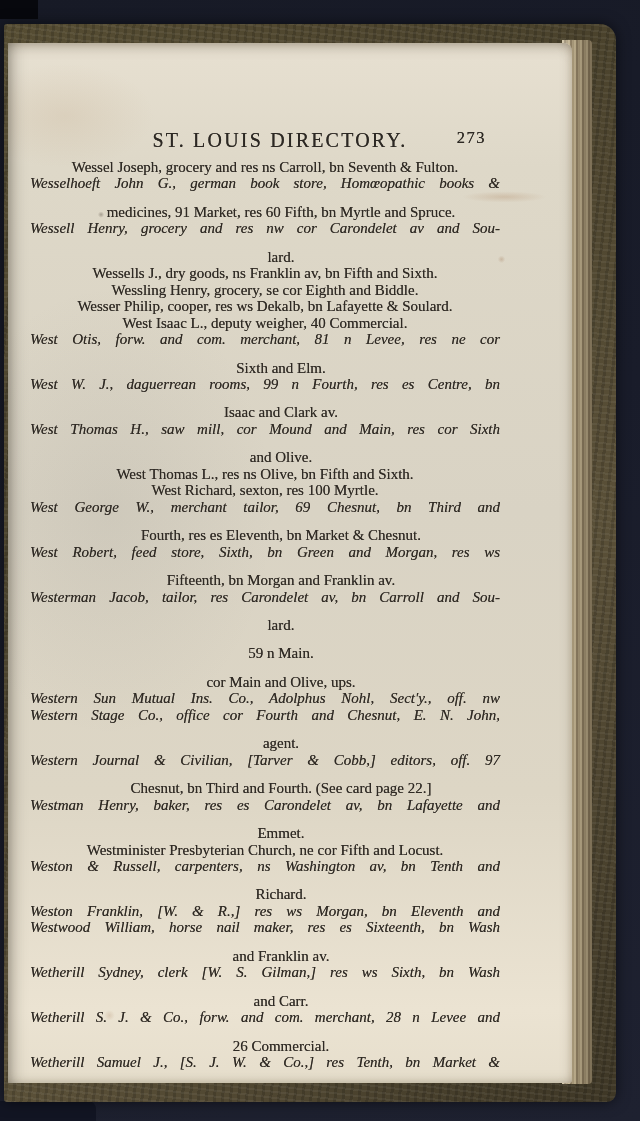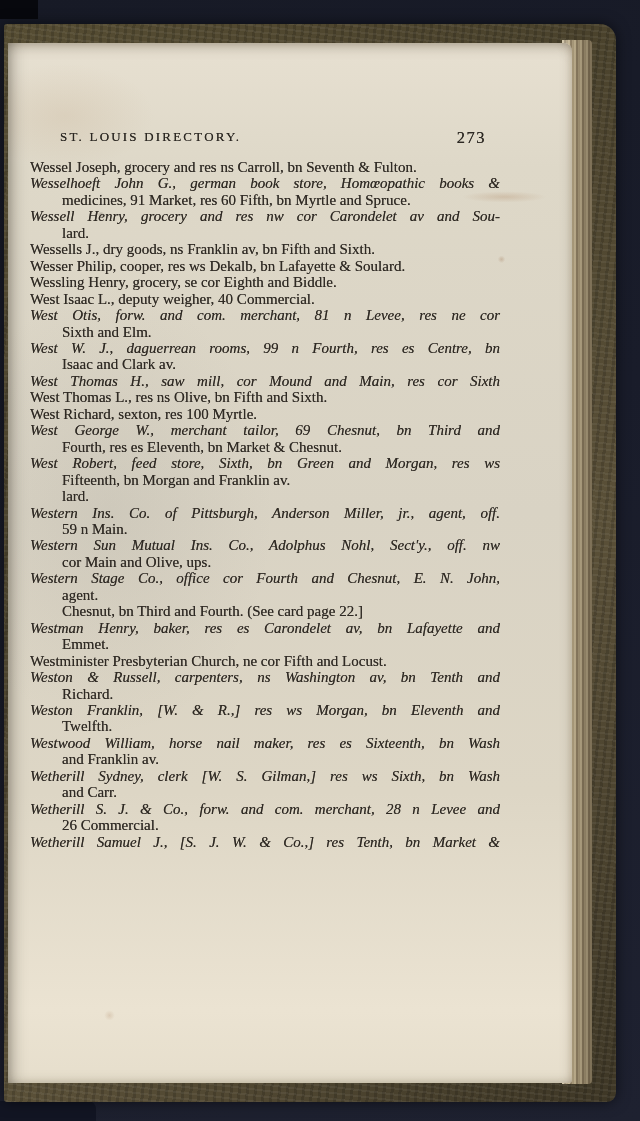--- a/index.html
+++ b/index.html
@@ -39,36 +39,37 @@
       radial-gradient(ellipse 220px 300px at 18% 45%, rgba(110,110,108,0.10), rgba(110,110,108,0) 75%),
       linear-gradient(180deg,#e7e0d1 0%,#ded8c8 12%,#d9d3c4 45%,#ddd6c5 72%,#ebe3d2 93%,#e6decc 100%);
     box-shadow:
       inset 14px 0 16px -12px rgba(50,45,35,0.5),
       inset -9px 0 12px -9px rgba(120,100,70,0.45),
       inset 0 12px 14px -10px rgba(90,78,55,0.45),
       inset 0 -9px 12px -9px rgba(110,95,70,0.35);
   }
   .page-header{position:absolute;left:22px;top:86px;width:470px;height:22px;}
   .header-title{
-    display:block;padding-left:30px;
-    font-size:13px;letter-spacing:2.2px;color:#2c2823;
+    display:block;text-align:center;padding-left:30px;
+    font-size:20px;letter-spacing:2.2px;color:#2c2823;
     text-shadow:0 0 0.5px rgba(44,40,35,0.8);
   }
   .page-number{
     position:absolute;right:14px;top:-1px;
     font-size:16.5px;letter-spacing:1.5px;color:#2c2823;
     text-shadow:0 0 0.5px rgba(44,40,35,0.8);
   }
   .entry-list{position:absolute;left:22px;top:116px;width:470px;}
   .line{
     font-size:15px;line-height:16.45px;color:#2f2a24;
     text-shadow:0 0 0.5px rgba(47,42,36,0.75);
     white-space:normal;
+    text-align:center;
   }
-  .line.cont{padding-left:32px;}
+  .line.cont{padding-left:32px;margin-top:12px;}
   .line.just{text-align:justify;text-align-last:justify;font-style:italic;}
 </style>
 </head>
 <body>
 
 <div class="scene">
   <div class="stand-top"></div>
   <div class="stand-bottom"></div>
   <div class="book-cover"></div>
   <div class="fore-edge"></div>
@@ -86,85 +87,86 @@
           <div class="line cont">medicines, 91 Market, res 60 Fifth, bn Myrtle and Spruce.</div>
         </div>
         <div class="entry">
           <div class="line just">Wessell Henry, grocery and res nw cor Carondelet av and Sou-</div>
           <div class="line cont">lard.</div>
         </div>
         <div class="entry">
           <div class="line">Wessells J., dry goods, ns Franklin av, bn Fifth and Sixth.</div>
         </div>
         <div class="entry">
-          <div class="line">Wesser Philip, cooper, res ws Dekalb, bn Lafayette &amp; Soulard.</div>
+          <div class="line">Wessling Henry, grocery, se cor Eighth and Biddle.</div>
         </div>
         <div class="entry">
-          <div class="line">Wessling Henry, grocery, se cor Eighth and Biddle.</div>
+          <div class="line">Wesser Philip, cooper, res ws Dekalb, bn Lafayette &amp; Soulard.</div>
         </div>
         <div class="entry">
           <div class="line">West Isaac L., deputy weigher, 40 Commercial.</div>
         </div>
         <div class="entry">
           <div class="line just">West Otis, forw. and com. merchant, 81 n Levee, res ne cor</div>
           <div class="line cont">Sixth and Elm.</div>
         </div>
         <div class="entry">
           <div class="line just">West W. J., daguerrean rooms, 99 n Fourth, res es Centre, bn</div>
           <div class="line cont">Isaac and Clark av.</div>
         </div>
         <div class="entry">
           <div class="line just">West Thomas H., saw mill, cor Mound and Main, res cor Sixth</div>
+          <div class="line cont">and Olive.</div>
         </div>
         <div class="entry">
           <div class="line">West Thomas L., res ns Olive, bn Fifth and Sixth.</div>
         </div>
         <div class="entry">
           <div class="line">West Richard, sexton, res 100 Myrtle.</div>
         </div>
         <div class="entry">
           <div class="line just">West George W., merchant tailor, 69 Chesnut, bn Third and</div>
           <div class="line cont">Fourth, res es Eleventh, bn Market &amp; Chesnut.</div>
         </div>
         <div class="entry">
           <div class="line just">West Robert, feed store, Sixth, bn Green and Morgan, res ws</div>
           <div class="line cont">Fifteenth, bn Morgan and Franklin av.</div>
         </div>
         <div class="entry">
+          <div class="line just">Westerman Jacob, tailor, res Carondelet av, bn Carroll and Sou-</div>
           <div class="line cont">lard.</div>
         </div>
         <div class="entry">
-          <div class="line just">Western Ins. Co. of Pittsburgh, Anderson Miller, jr., agent, off.</div>
           <div class="line cont">59 n Main.</div>
         </div>
         <div class="entry">
+          <div class="line cont">cor Main and Olive, ups.</div>
           <div class="line just">Western Sun Mutual Ins. Co., Adolphus Nohl, Sect'y., off. nw</div>
-          <div class="line cont">cor Main and Olive, ups.</div>
         </div>
         <div class="entry">
           <div class="line just">Western Stage Co., office cor Fourth and Chesnut, E. N. John,</div>
           <div class="line cont">agent.</div>
         </div>
         <div class="entry">
+          <div class="line just">Western Journal &amp; Civilian, [Tarver &amp; Cobb,] editors, off. 97</div>
           <div class="line cont">Chesnut, bn Third and Fourth. (See card page 22.]</div>
         </div>
         <div class="entry">
           <div class="line just">Westman Henry, baker, res es Carondelet av, bn Lafayette and</div>
           <div class="line cont">Emmet.</div>
         </div>
         <div class="entry">
           <div class="line">Westminister Presbyterian Church, ne cor Fifth and Locust.</div>
         </div>
         <div class="entry">
           <div class="line just">Weston &amp; Russell, carpenters, ns Washington av, bn Tenth and</div>
           <div class="line cont">Richard.</div>
         </div>
         <div class="entry">
           <div class="line just">Weston Franklin, [W. &amp; R.,] res ws Morgan, bn Eleventh and</div>
-          <div class="line cont">Twelfth.</div>
         </div>
         <div class="entry">
           <div class="line just">Westwood William, horse nail maker, res es Sixteenth, bn Wash</div>
           <div class="line cont">and Franklin av.</div>
         </div>
         <div class="entry">
           <div class="line just">Wetherill Sydney, clerk [W. S. Gilman,] res ws Sixth, bn Wash</div>
           <div class="line cont">and Carr.</div>
         </div>
         <div class="entry">

